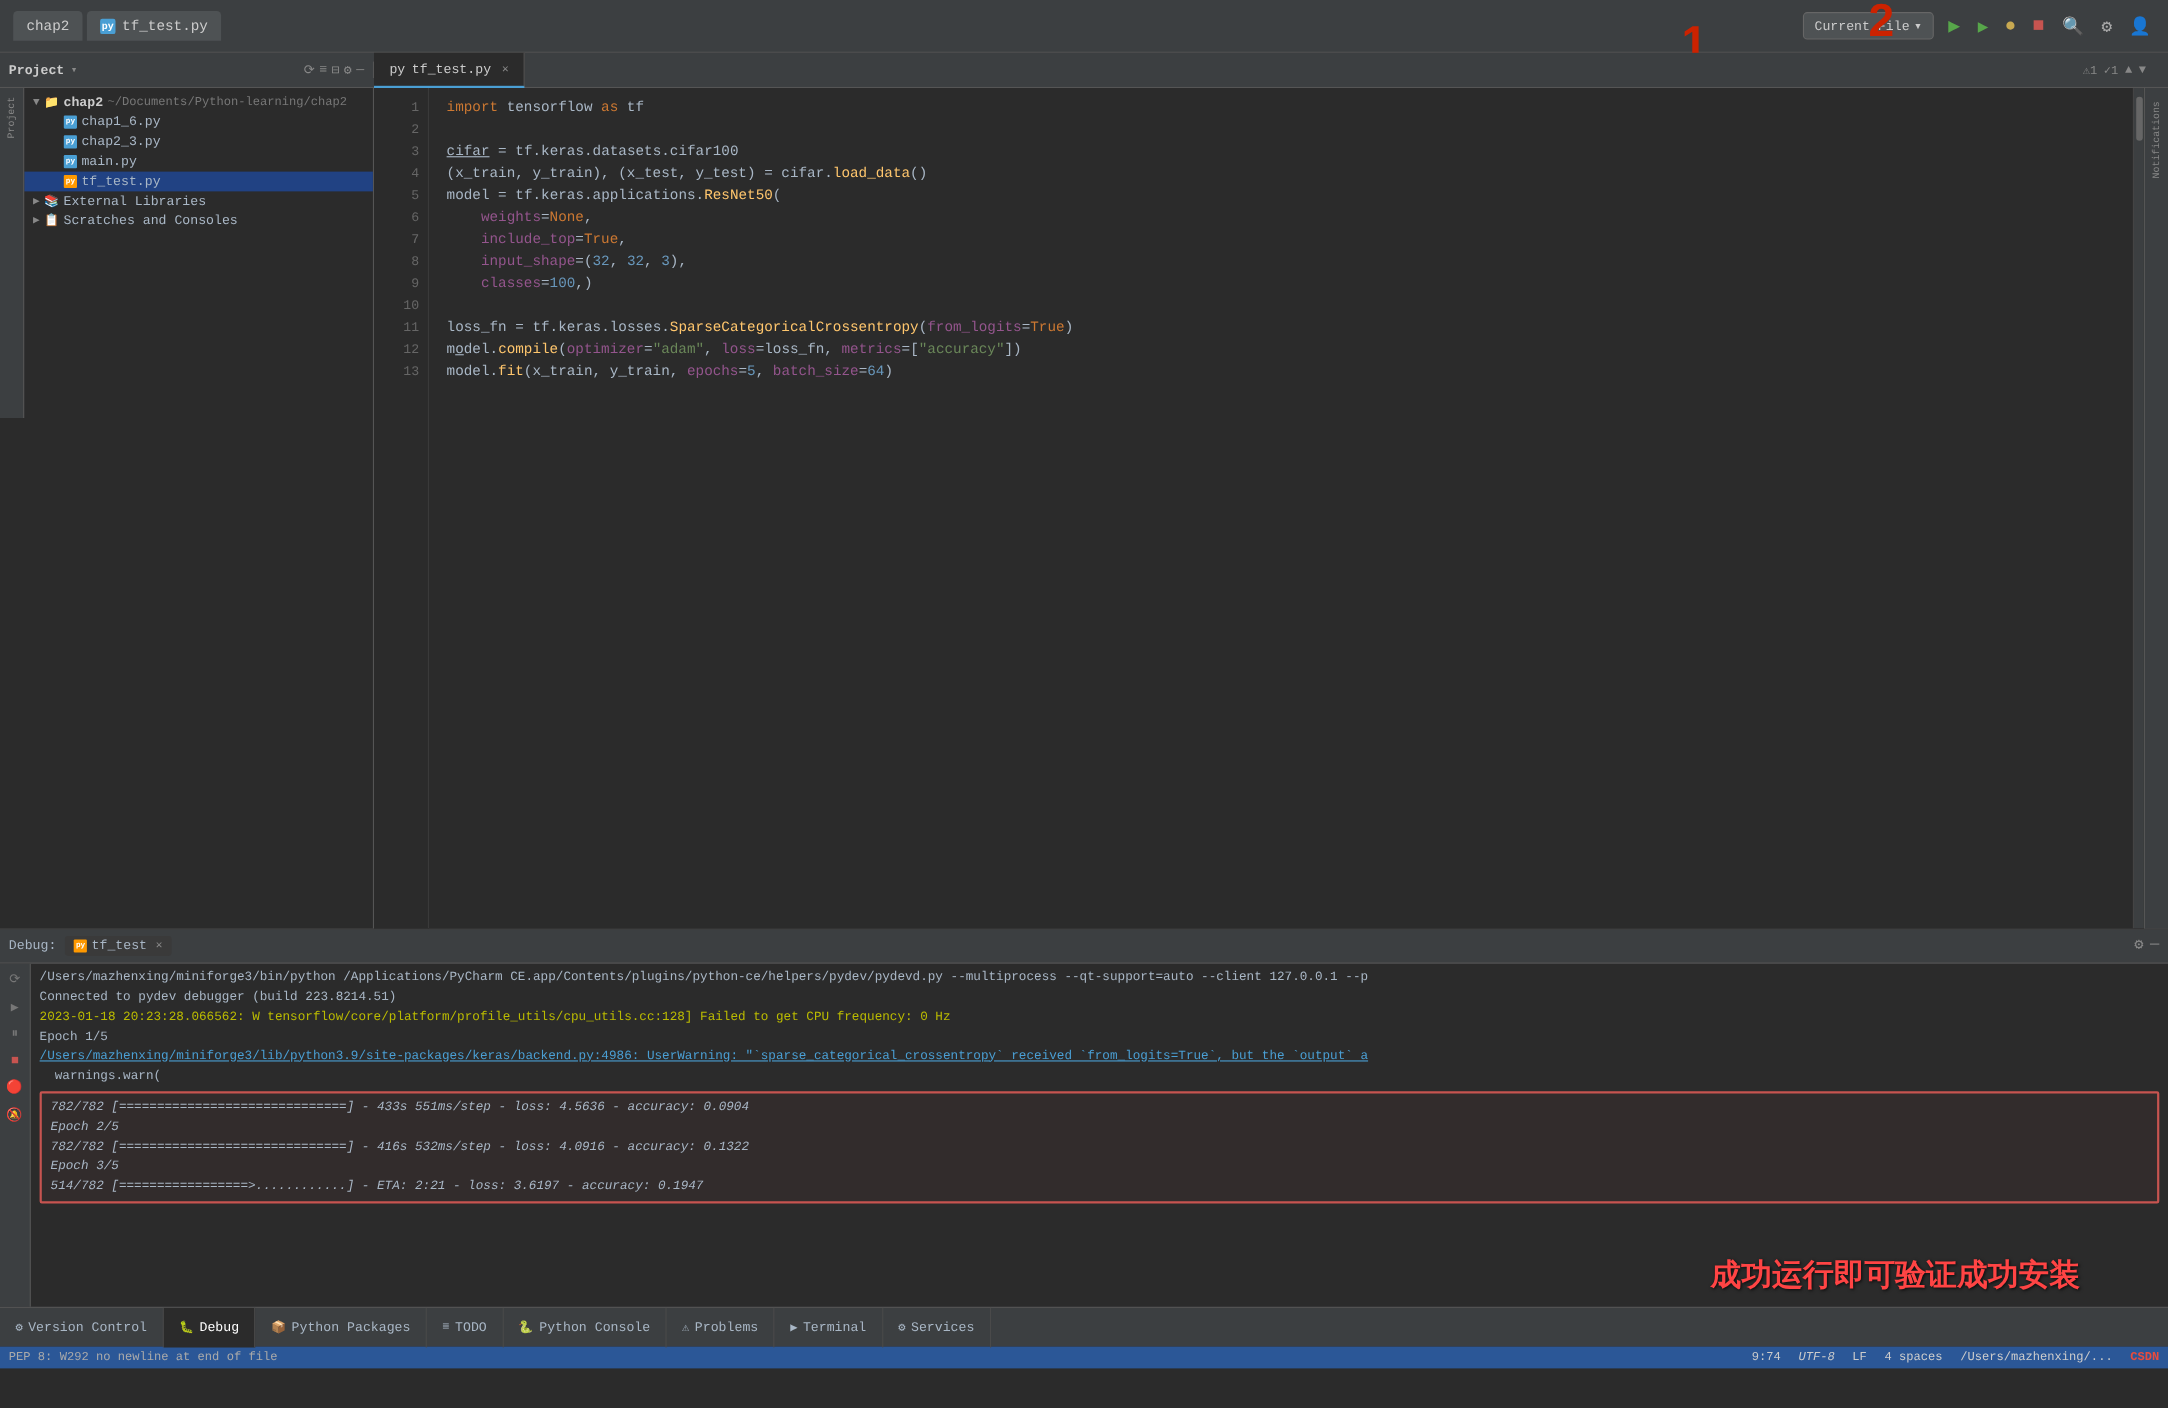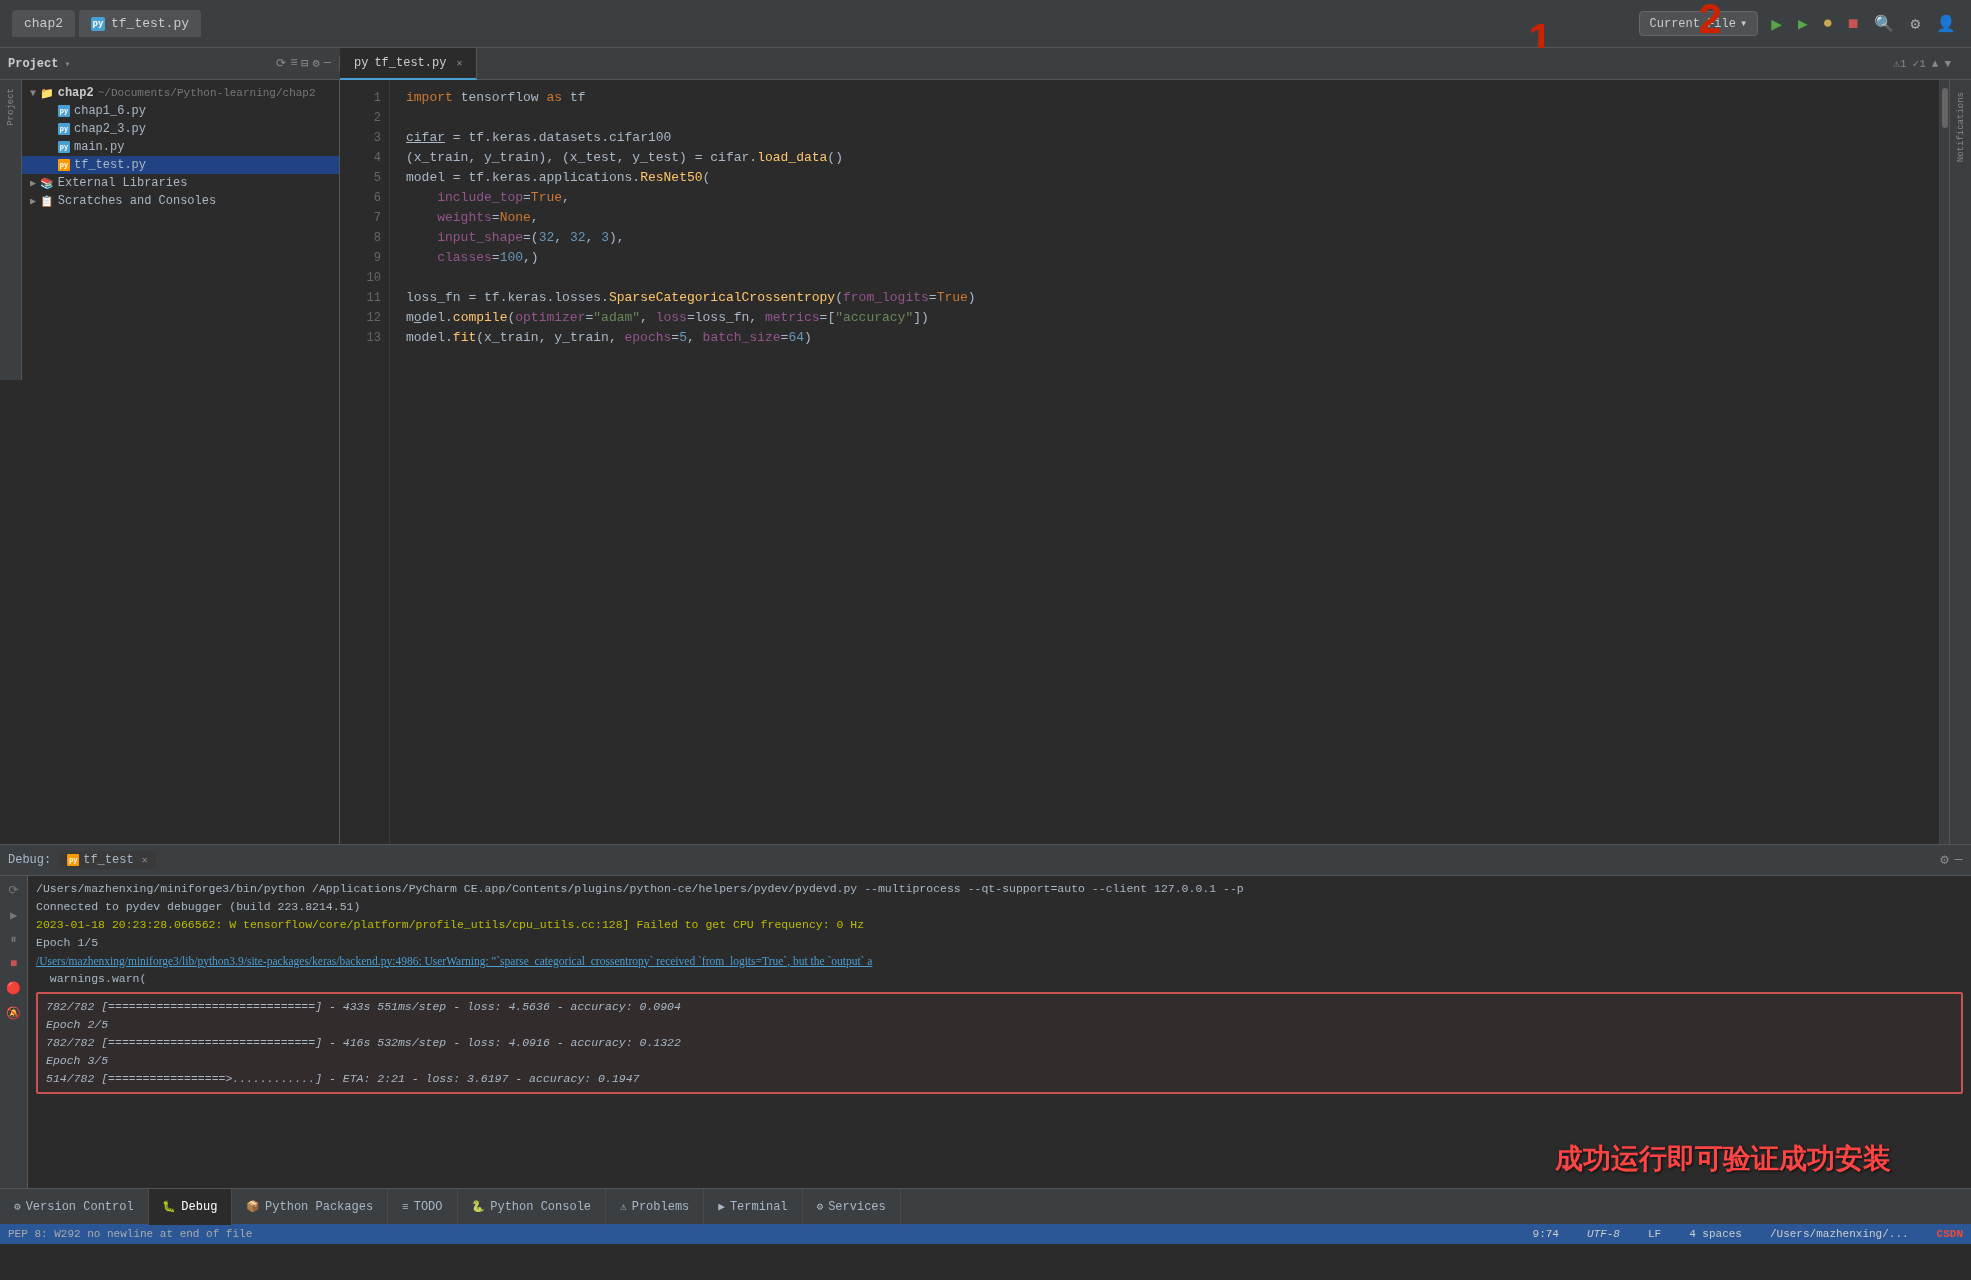--- a/index.html
+++ b/index.html
@@ -206,21 +206,21 @@
     #debug-content {
       flex: 1;
       overflow: hidden;
       padding: 4px 8px;
       font-size: 11.5px;
       font-family: 'Courier New', monospace;
       line-height: 18px;
       position: relative;
     }
     .console-line { color: #a9b7c6; white-space: pre; }
-    .console-line.link { color: #4a9fd4; text-decoration: underline; cursor: pointer; font-family: Liberation Serif, serif; }
+    .console-line.link { color: #4a9fd4; text-decoration: underline; cursor: pointer; }
     .console-line.warning { color: #bbbb00; }
 
     
     .training-box {
       border: 2px solid #c75450;
       padding: 4px 8px;
       margin: 4px 0;
       background: rgba(199, 84, 80, 0.05);
       border-radius: 2px;
       font-style: italic;
@@ -441,22 +441,22 @@
         <div class="line-num">12</div>
         <div class="line-num">13</div>
       </div>
 
       <div id="code-area">
         <div class="code-line"><span class="kw">import</span> <span class="var">tensorflow</span> <span class="kw">as</span> <span class="var">tf</span></div>
         <div class="code-line">&nbsp;</div>
         <div class="code-line"><span class="underline">cifar</span> <span class="eq">=</span> <span class="var">tf</span><span class="eq">.</span><span class="var">keras</span><span class="eq">.</span><span class="var">datasets</span><span class="eq">.</span><span class="var">cifar100</span></div>
         <div class="code-line"><span class="var">(x_train, y_train), (x_test, y_test)</span> <span class="eq">=</span> <span class="var">cifar</span><span class="eq">.</span><span class="fn">load_data</span><span class="var">()</span></div>
         <div class="code-line"><span class="var">model</span> <span class="eq">=</span> <span class="var">tf</span><span class="eq">.</span><span class="var">keras</span><span class="eq">.</span><span class="var">applications</span><span class="eq">.</span><span class="fn">ResNet50</span><span class="var">(</span></div>
+        <div class="code-line">    <span class="param">weights</span><span class="eq">=</span><span class="kw">None</span><span class="var">,</span></div>
         <div class="code-line">    <span class="param">include_top</span><span class="eq">=</span><span class="kw">True</span><span class="var">,</span></div>
-        <div class="code-line">    <span class="param">weights</span><span class="eq">=</span><span class="kw">None</span><span class="var">,</span></div>
         <div class="code-line">    <span class="param">input_shape</span><span class="eq">=</span><span class="var">(</span><span class="num">32</span><span class="var">,</span> <span class="num">32</span><span class="var">,</span> <span class="num">3</span><span class="var">),</span></div>
         <div class="code-line">    <span class="param">classes</span><span class="eq">=</span><span class="num">100</span><span class="var">,)</span></div>
         <div class="code-line">&nbsp;</div>
         <div class="code-line"><span class="var">loss_fn</span> <span class="eq">=</span> <span class="var">tf</span><span class="eq">.</span><span class="var">keras</span><span class="eq">.</span><span class="var">losses</span><span class="eq">.</span><span class="fn">SparseCategoricalCrossentropy</span><span class="var">(</span><span class="param">from_logits</span><span class="eq">=</span><span class="kw">True</span><span class="var">)</span></div>
         <div class="code-line"><span class="var">m</span><span class="underline">o</span><span class="var">del</span><span class="eq">.</span><span class="fn">compile</span><span class="var">(</span><span class="param">optimizer</span><span class="eq">=</span><span class="str">"adam"</span><span class="var">, </span><span class="param">loss</span><span class="eq">=</span><span class="var">loss_fn</span><span class="var">, </span><span class="param">metrics</span><span class="eq">=</span><span class="var">[</span><span class="str">"accuracy"</span><span class="var">])</span></div>
         <div class="code-line"><span class="var">model</span><span class="eq">.</span><span class="fn">fit</span><span class="var">(</span><span class="var">x_train</span><span class="var">,</span> <span class="var">y_train</span><span class="var">,</span> <span class="param">epochs</span><span class="eq">=</span><span class="num">5</span><span class="var">,</span> <span class="param">batch_size</span><span class="eq">=</span><span class="num">64</span><span class="var">)</span></div>
       </div>
 
       <div id="editor-scrollbar">
         <div class="scroll-thumb"></div>
@@ -550,21 +550,21 @@
     </div>
     <div class="status-tab">
       <span style="font-size:11px;">⚙</span>
       <span>Services</span>
     </div>
   </div>
 </div>
 
 <div id="info-bar">
   <span style="color:#aaa; font-size:11px;">PEP 8: W292 no newline at end of file</span>
-  <div style="margin-left:auto; display:flex; gap:28px; align-items:center;">
+  <div style="margin-left:auto; display:flex; gap:16px; align-items:center;">
     <span style="color:#ccc;">9:74</span>
     <span style="color:#ccc;font-style:italic;">UTF-8</span>
     <span style="color:#ccc;">LF</span>
     <span style="color:#ccc;">4 spaces</span>
     <span style="color:#ccc;">/Users/mazhenxing/...</span>
     <span style="color:#e84c3d; font-weight:bold; font-size:11px;">CSDN</span>
   </div>
 </div>
 
 </body></html>

